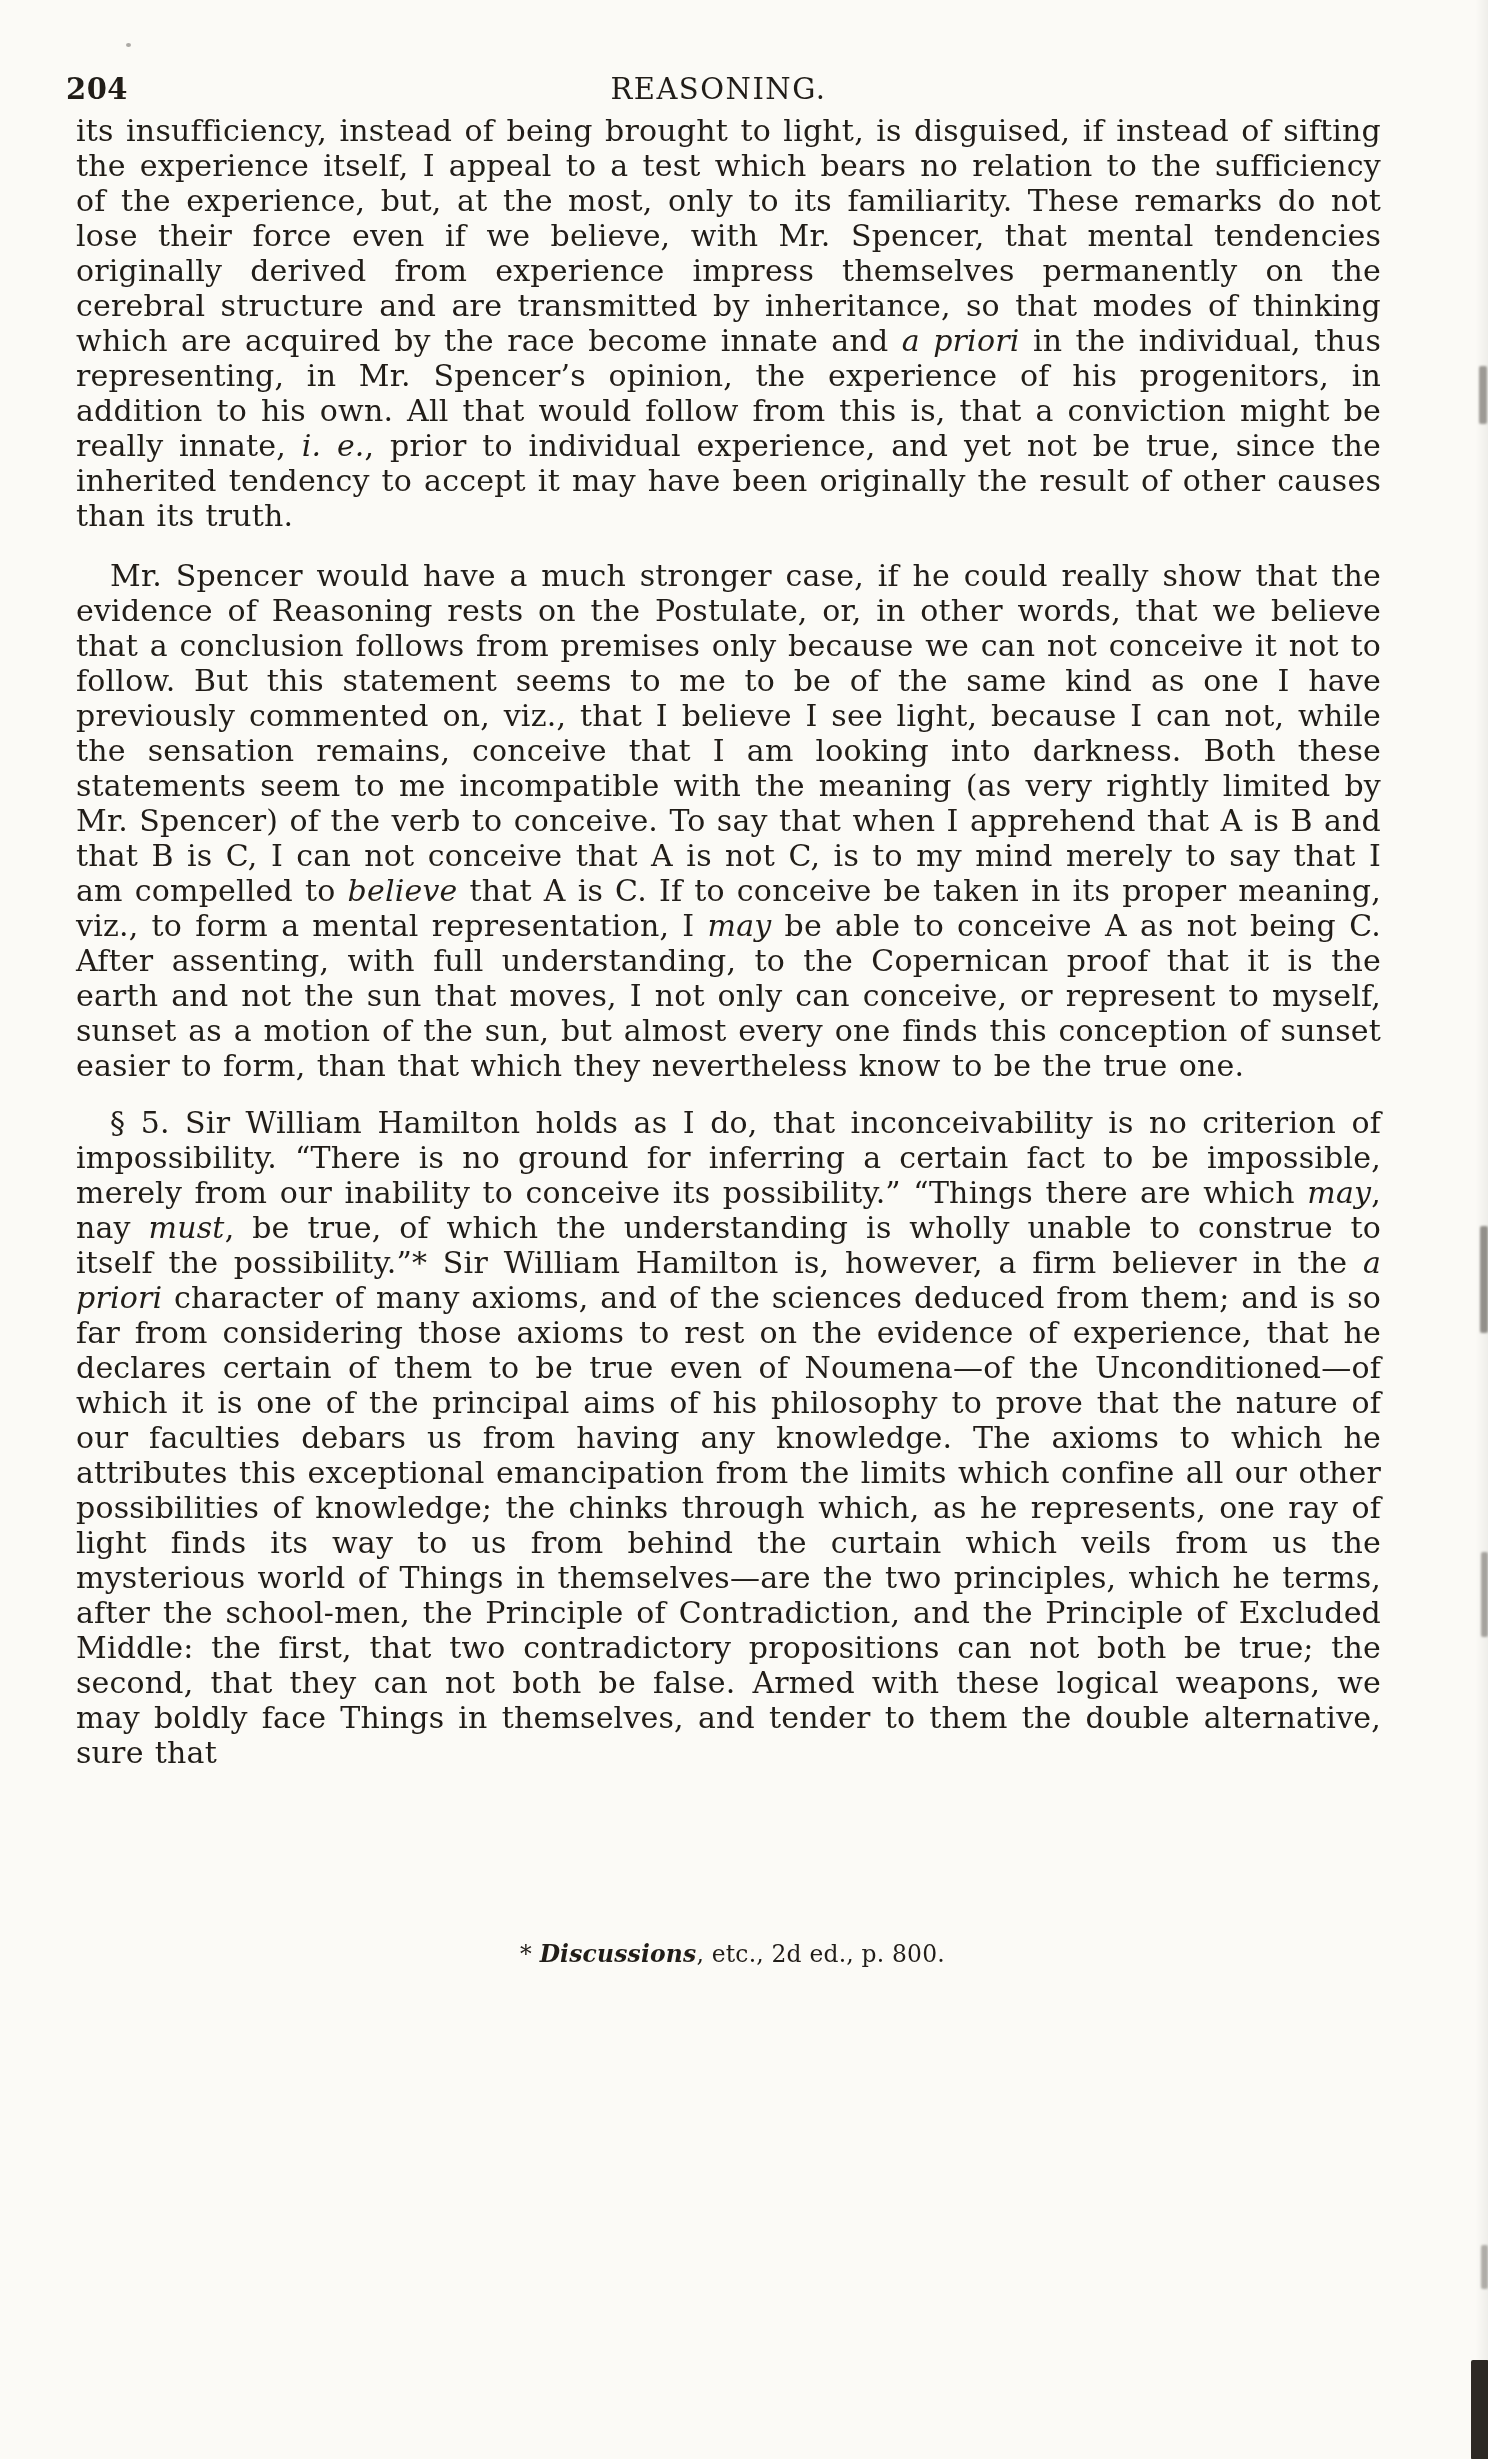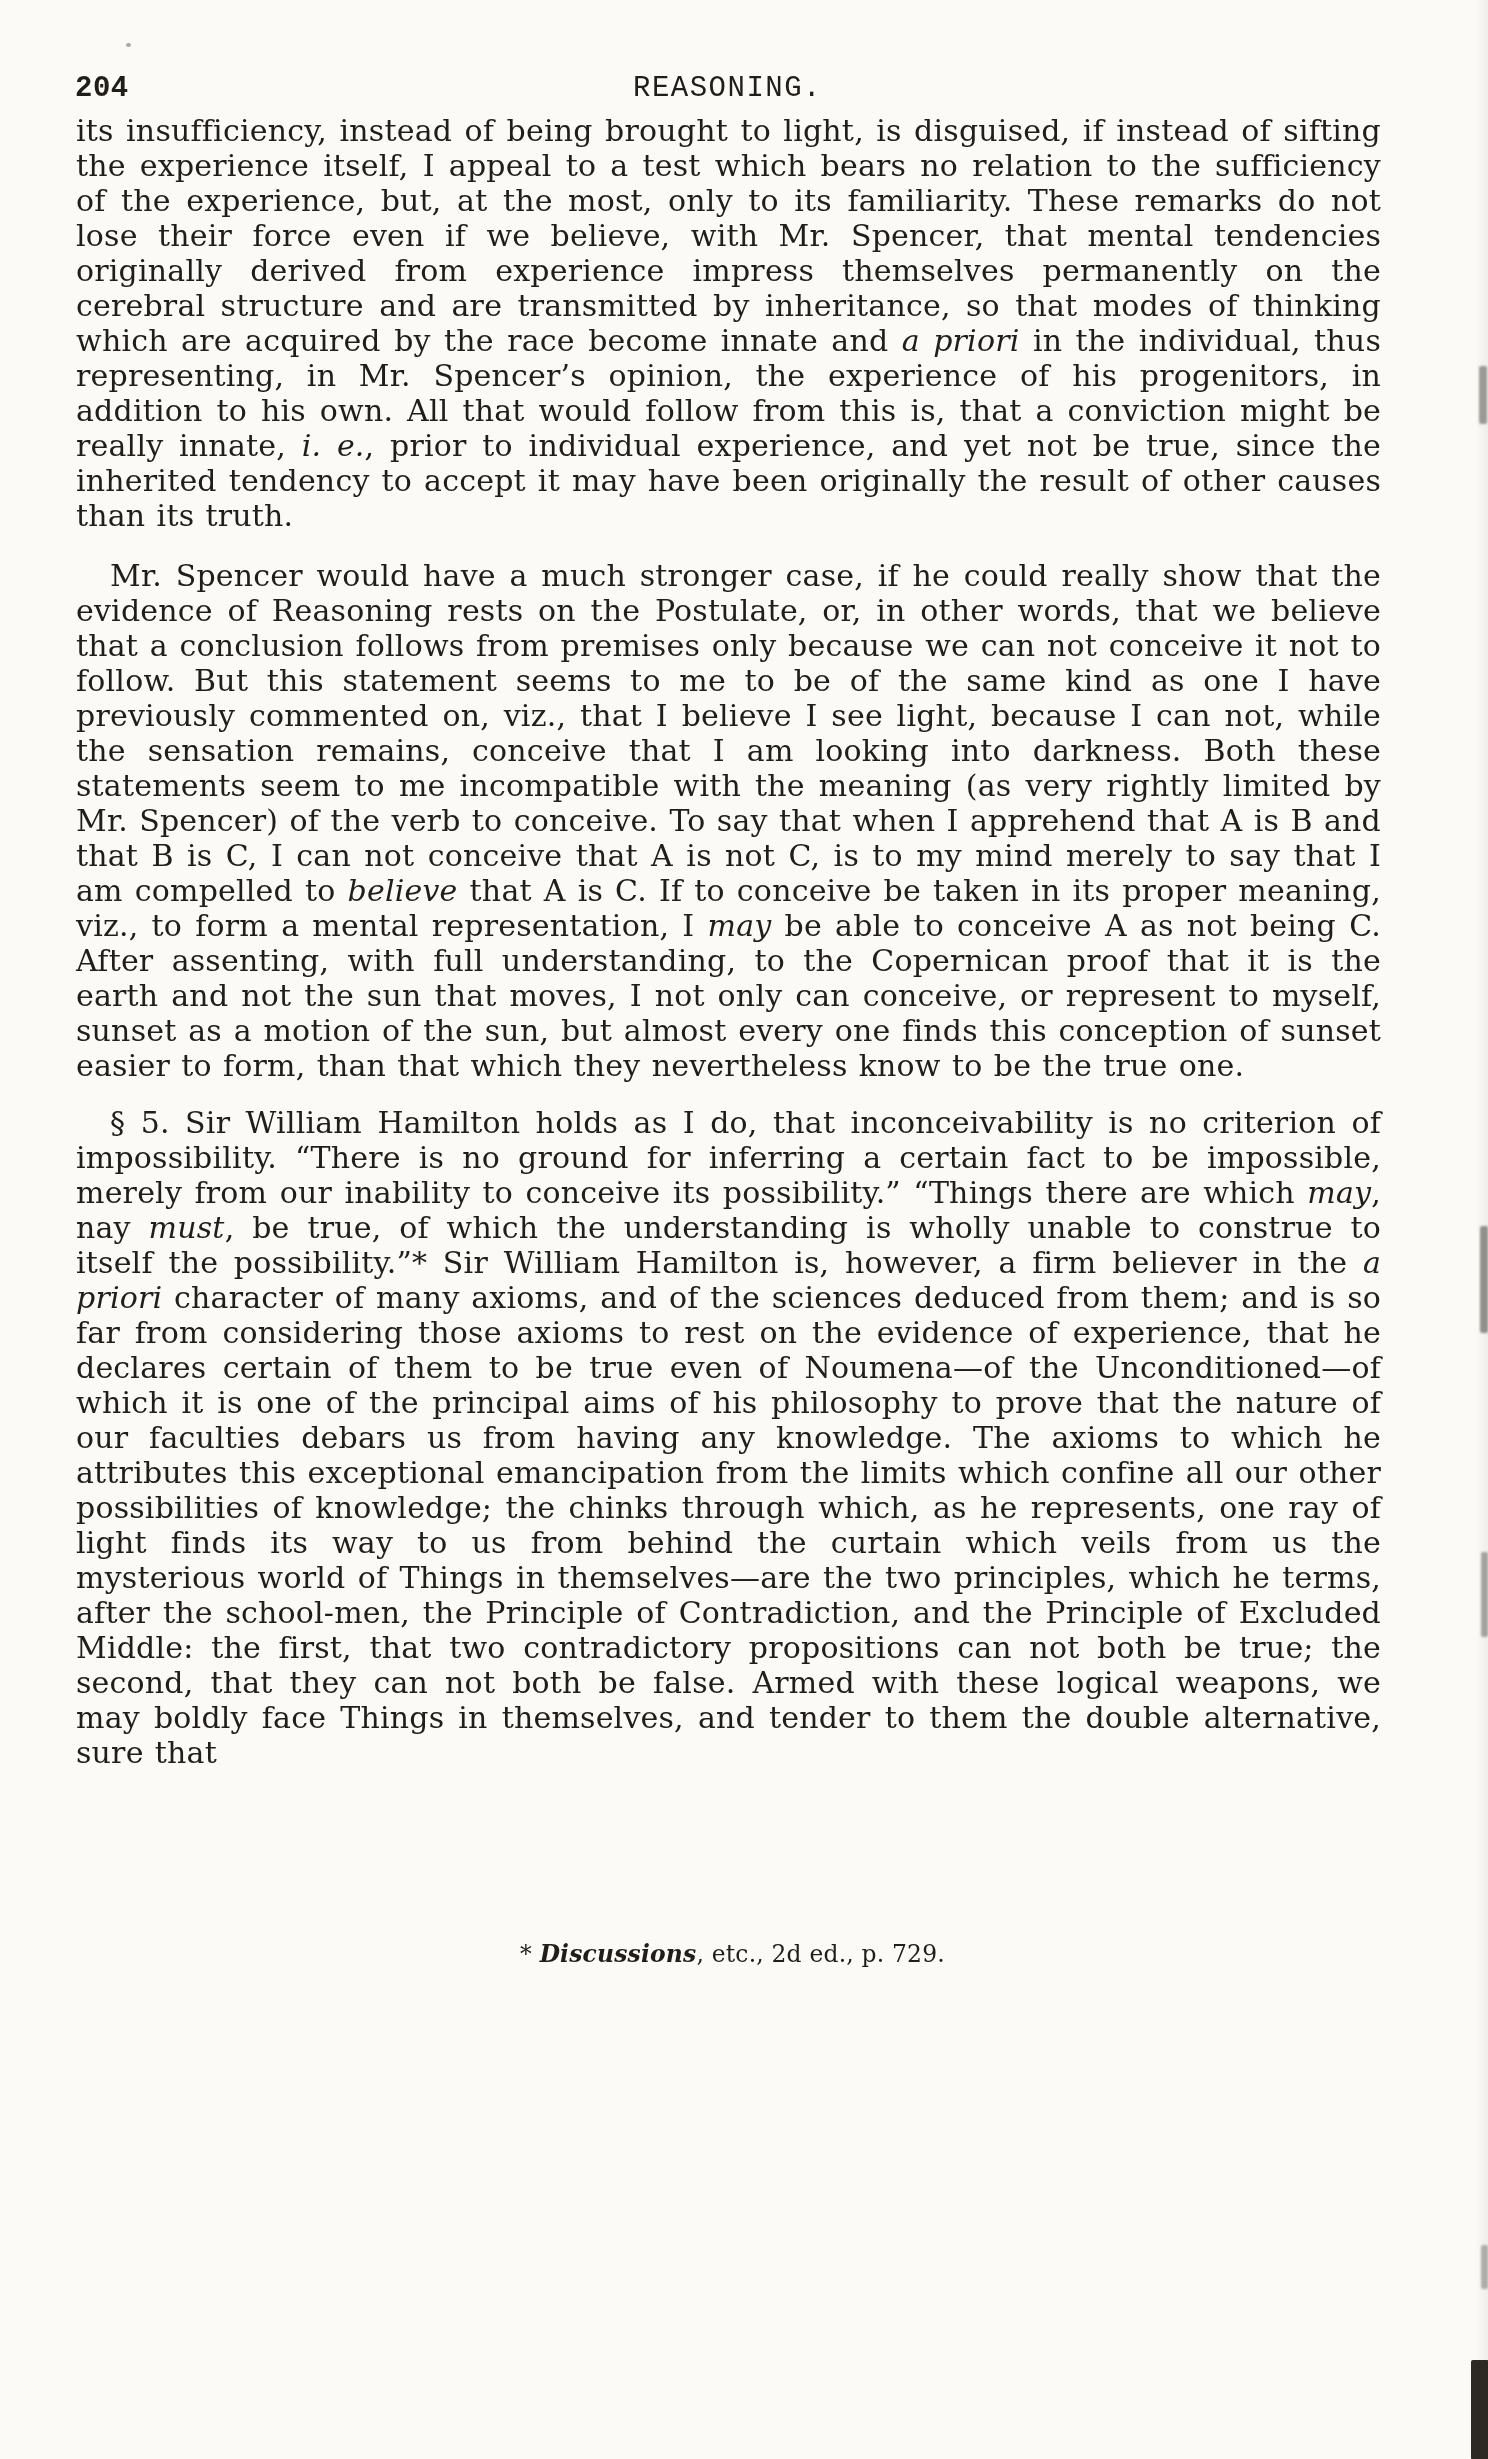--- a/index.html
+++ b/index.html
@@ -10,26 +10,25 @@
   }
   .page {
     position: relative;
     width: 1489px; height: 2460px;
     background: var(--paper, #fbfaf6);
     color: var(--ink, #211d18);
     overflow: hidden;
   }
   .running-head {
     position: absolute;
-    top: 72px; left: 75px; width: 1305px;
+    top: 72px; left: 66px; width: 1305px;
     text-align: center;
     font-size: 29px;
     line-height: 34px;
     letter-spacing: 1.5px;
-    font-family: Liberation Mono, monospace;
   }
   .page-number {
     position: absolute;
     left: 0; top: 0;
     font-weight: bold;
     letter-spacing: 0.5px;
   }
   .body-text {
     position: absolute;
     top: 113px; left: 76px; width: 1305px;
@@ -72,21 +71,21 @@
     <span class="page-number">204</span>
     <span class="head-title">REASONING.</span>
   </div>
 
   <div class="body-text">
     <p class="para"><span>its insufficiency, instead of being brought to light, is disguised, if instead of sifting the experience itself, I appeal to a test which bears no relation to the sufficiency of the experience, but, at the most, only to its familiarity. These remarks do not lose their force even if we believe, with Mr. Spencer, that mental tendencies originally derived from experience impress themselves permanently on the cerebral structure and are transmitted by inheritance, so that modes of thinking which are acquired by the race become innate and </span><span style="font-style: italic;">a priori</span><span> in the individual, thus representing, in Mr. Spencer’s opinion, the experience of his progenitors, in addition to his own. All that would follow from this is, that a conviction might be really innate, </span><span style="font-style: italic;">i. e.</span><span>, prior to individual experience, and yet not be true, since the inherited tendency to accept it may have been originally the result of other causes than its truth.</span></p>
     <p class="para indent"><span>Mr. Spencer would have a much stronger case, if he could really show that the evidence of Reasoning rests on the Postulate, or, in other words, that we believe that a conclusion follows from premises only because we can not conceive it not to follow. But this statement seems to me to be of the same kind as one I have previously commented on, viz., that I believe I see light, because I can not, while the sensation remains, conceive that I am looking into darkness. Both these statements seem to me incompatible with the meaning (as very rightly limited by Mr. Spencer) of the verb to conceive. To say that when I apprehend that A is B and that B is C, I can not conceive that A is not C, is to my mind merely to say that I am compelled to </span><span style="font-style: italic;">believe</span><span> that A is C. If to conceive be taken in its proper meaning, viz., to form a mental representation, I </span><span style="font-style: italic;">may</span><span> be able to conceive A as not being C. After assenting, with full understanding, to the Copernican proof that it is the earth and not the sun that moves, I not only can conceive, or represent to myself, sunset as a motion of the sun, but almost every one finds this conception of sunset easier to form, than that which they nevertheless know to be the true one.</span></p>
     <p class="para indent section-start"><span>§ 5. Sir William Hamilton holds as I do, that inconceivability is no criterion of impossibility. “There is no ground for inferring a certain fact to be impossible, merely from our inability to conceive its possibility.” “Things there are which </span><span style="font-style: italic;">may</span><span>, nay </span><span style="font-style: italic;">must</span><span>, be true, of which the understanding is wholly unable to construe to itself the possibility.”* Sir William Hamilton is, however, a firm believer in the </span><span style="font-style: italic;">a priori</span><span> character of many axioms, and of the sciences deduced from them; and is so far from considering those axioms to rest on the evidence of experience, that he declares certain of them to be true even of Noumena—of the Unconditioned—of which it is one of the principal aims of his philosophy to prove that the nature of our faculties debars us from having any knowledge. The axioms to which he attributes this exceptional emancipation from the limits which confine all our other possibilities of knowledge; the chinks through which, as he represents, one ray of light finds its way to us from behind the curtain which veils from us the mysterious world of Things in themselves—are the two principles, which he terms, after the school-men, the Principle of Contradiction, and the Principle of Excluded Middle: the first, that two contradictory propositions can not both be true; the second, that they can not both be false. Armed with these logical weapons, we may boldly face Things in themselves, and tender to them the double alternative, sure that</span></p>
   </div>
 
-  <div class="footnote"><span>* </span><span style="font-style: italic; font-weight: bold;">Discussions</span><span>, etc., 2d ed., p. 729.</span></div>
+  <div class="footnote"><span>* </span><span style="font-style: italic; font-weight: bold;">Discussions</span><span>, etc., 2d ed., p. 800.</span></div>
 
   <div class="edge-shade"></div>
   <div class="artifact a1"></div>
   <div class="artifact a2"></div>
   <div class="artifact a3"></div>
   <div class="artifact a4"></div>
   <div class="artifact a5"></div>
   <div class="artifact a6"></div>
 
 </div>

